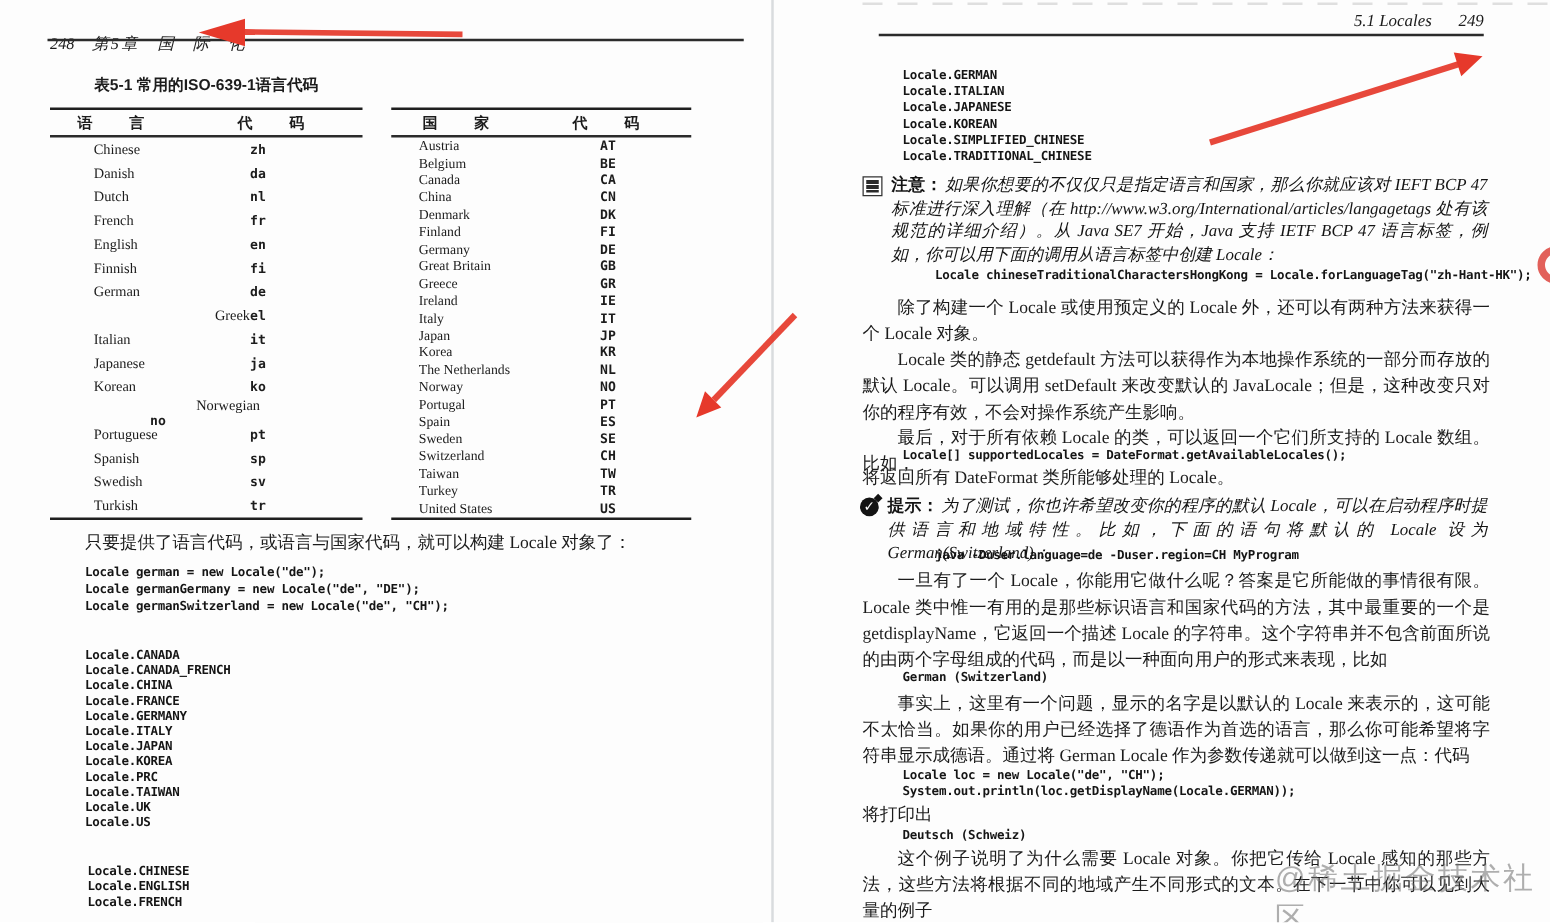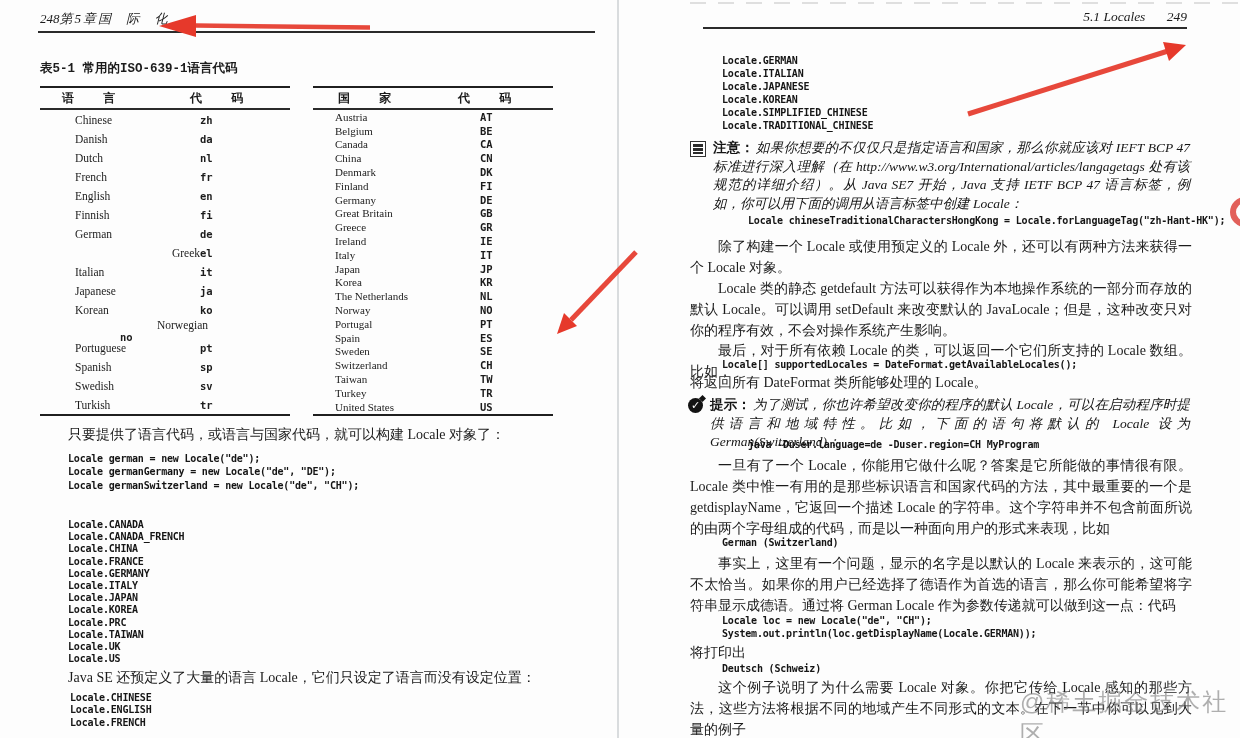--- a/index.html
+++ b/index.html
@@ -3,33 +3,33 @@
 <meta charset="utf-8">
 <style>
   html,body{margin:0;padding:0;background:#ffffff;}
   #stage{position:relative;width:1240px;height:738px;background:#fdfdfd;overflow:hidden;
          font-family:"Liberation Serif","DejaVu Serif",serif;color:#1c1c1c;}
   .abs{position:absolute;}
   .rule{position:absolute;background:#2b2b2b;height:1.5px;}
   .rule-thick{position:absolute;background:#1f1f1f;height:2px;}
 
   
-  .lp-header{left:40px;top:10px;font-style:italic;font-size:13px;display:flex;align-items:baseline;}
+  .lp-header{left:40px;top:26px;font-style:italic;font-size:13px;display:flex;gap:14px;align-items:baseline;}
   .lp-header .chap{letter-spacing:2px;}
   .lp-header .chaptitle{letter-spacing:6px;}
   .rp-header{left:900px;top:9px;width:287px;text-align:right;font-style:italic;font-size:13.5px;}
   .rp-header span{margin-left:18px;}
 
   
   .gutter{left:617px;top:0;width:2px;height:738px;background:#d9dcde;}
 
   
   .tbl{position:absolute;font-size:11.5px;}
-  .tbl .caption{position:absolute;left:0;right:0;top:0;text-align:left;font-weight:bold;font-size:12.5px;
-                font-family:Liberation Mono, monospace;}
+  .tbl .caption{position:absolute;left:0;right:0;top:0;text-align:center;font-weight:bold;font-size:12.5px;
+                font-family:Liberation Sans, sans-serif;}
   .tbl .hdr{position:absolute;display:flex;font-weight:bold;letter-spacing:13px;
             font-family:"Liberation Sans","DejaVu Sans",sans-serif;font-size:12px;}
   .t-rows{position:absolute;left:0;right:0;display:flex;flex-direction:column;}
   .t-row{display:flex;align-items:center;}
   .t-row .cell-name{flex:1;}
   .t-row .cell-code{font-family:"DejaVu Sans Mono","Liberation Mono",monospace;font-size:10.5px;font-weight:600;}
 
   
   .code-list{position:absolute;font-family:"DejaVu Sans Mono","Liberation Mono",monospace;
              font-size:10px;font-weight:600;color:#151515;letter-spacing:-0.2px;}
@@ -264,21 +264,20 @@
       <div>Locale.FRANCE</div>
       <div>Locale.GERMANY</div>
       <div>Locale.ITALY</div>
       <div>Locale.JAPAN</div>
       <div>Locale.KOREA</div>
       <div>Locale.PRC</div>
       <div>Locale.TAIWAN</div>
       <div>Locale.UK</div>
       <div>Locale.US</div>
     </div>
-  <div class="para" style="left:68px;top:667px;width:510px;">Java SE 还预定义了大量的语言 Locale，它们只设定了语言而没有设定位置：</div>
   <div class="code-list" style="left:70px;top:692px;line-height:12.3px;">
       <div>Locale.CHINESE</div>
       <div>Locale.ENGLISH</div>
       <div>Locale.FRENCH</div>
     </div>
 
   <div class="abs rp-header">
     <span>5.1  Locales</span>
     <span>249</span>
   </div>

